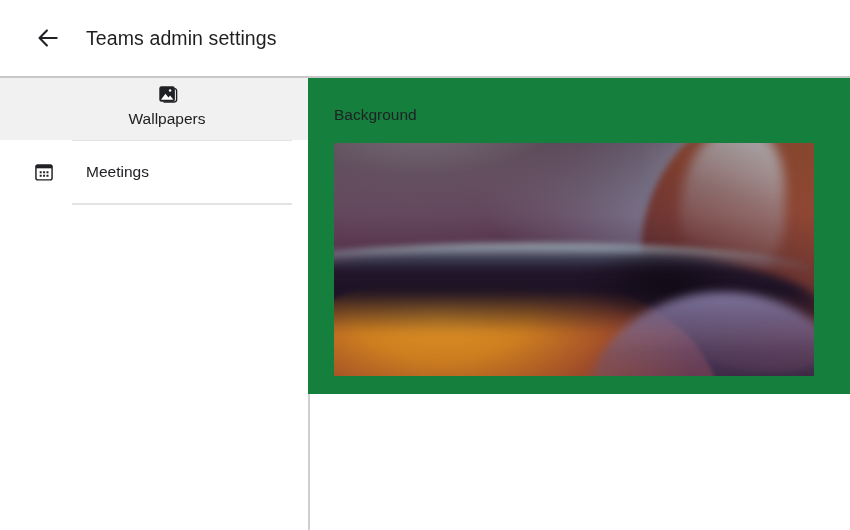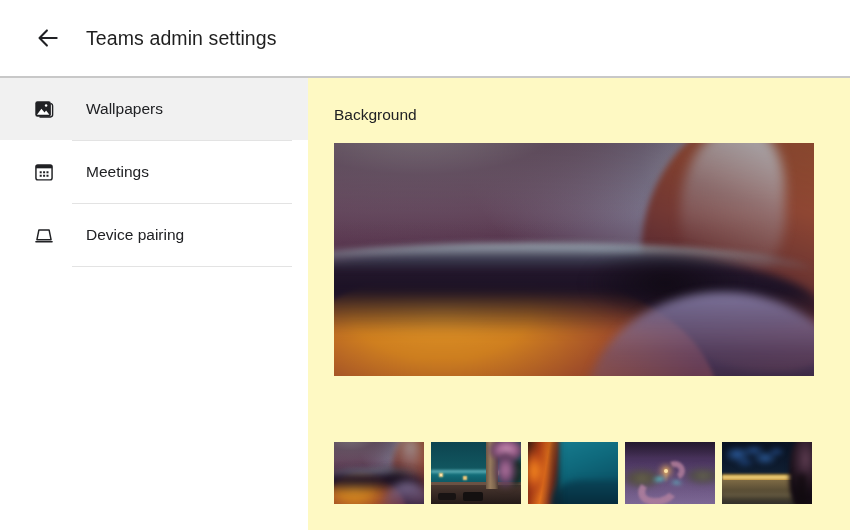--- a/index.html
+++ b/index.html
@@ -74,21 +74,21 @@
   }
 
   .nav-item {
     position: relative;
     height: 62px;
     display: flex;
     align-items: center;
     cursor: pointer;
     background: transparent;
   }
-  .nav-item.active { background: #f1f1f1; }
+  .nav-item.active { background: #f1f1f1; flex-direction: column; }
   .nav-icon {
     width: 32px;
     margin-left: 28px;
     display: flex;
     align-items: center;
     justify-content: center;
     color: #202124;
     flex: 0 0 32px;
   }
   .nav-icon svg { display: block; }
@@ -102,22 +102,22 @@
     height: 1px;
     background: #e3e3e3;
     margin-left: 72px;
     margin-right: 16px;
   }
 
   
   .content {
     position: relative;
     flex: 1 1 auto;
-    height: 452px;
-    background: #fef9c3;
+    height: 316px;
+    background: #15803d;
     overflow: hidden;
   }
   .section-title {
     position: absolute;
     left: 26px;
     font-size: 15.5px;
     color: #202124;
     white-space: nowrap;
   }
   .title-background { top: 28px; }
@@ -443,29 +443,20 @@
             <rect x="7.3" y="15" width="2.2" height="2.2" fill="#202124"></rect>
             <rect x="11" y="15" width="2.2" height="2.2" fill="#202124"></rect>
             <rect x="14.7" y="15" width="2.2" height="2.2" fill="#202124"></rect>
           </svg>
         </span>
         <span class="nav-label">Meetings</span>
       </div>
 
       <div class="nav-sep"></div>
 
-      <div class="nav-item">
-        <span class="nav-icon">
-          <svg width="22" height="22" viewBox="0 0 24 24" fill="none" stroke="#202124" stroke-width="1.6" stroke-linejoin="round">
-            <path d="M6.4 6.6h11.2l2.1 10.5H4.3z" stroke-linecap="round"></path>
-            <line x1="3.2" y1="19.4" x2="20.8" y2="19.4" stroke-width="1.7" stroke-linecap="round"></line>
-          </svg>
-        </span>
-        <span class="nav-label">Device pairing</span>
-      </div>
 
       <div class="nav-sep"></div>
 
       <div class="sidebar-divider-vert"></div>
     </div>
 
     <div class="content">
 
       <div class="section-title title-background">Background</div>
 

